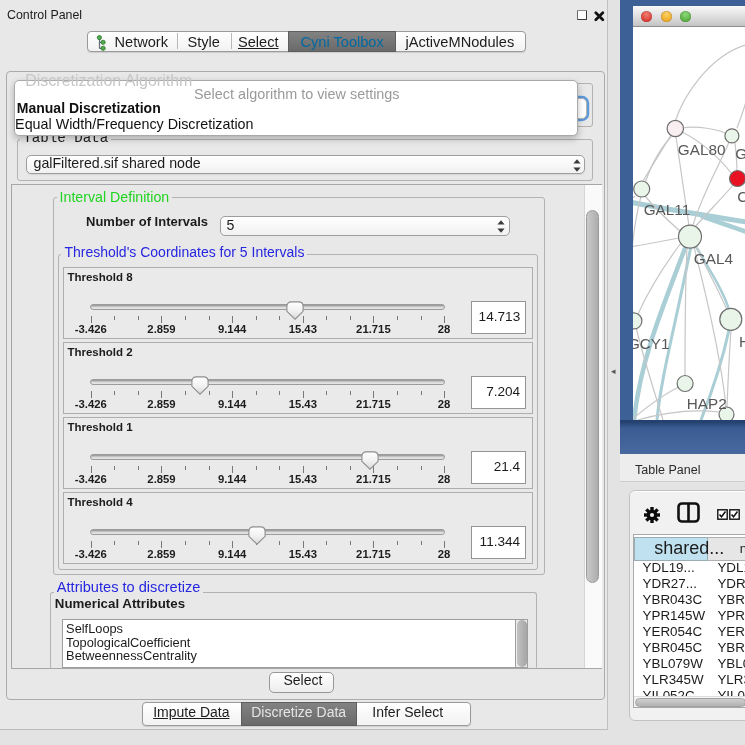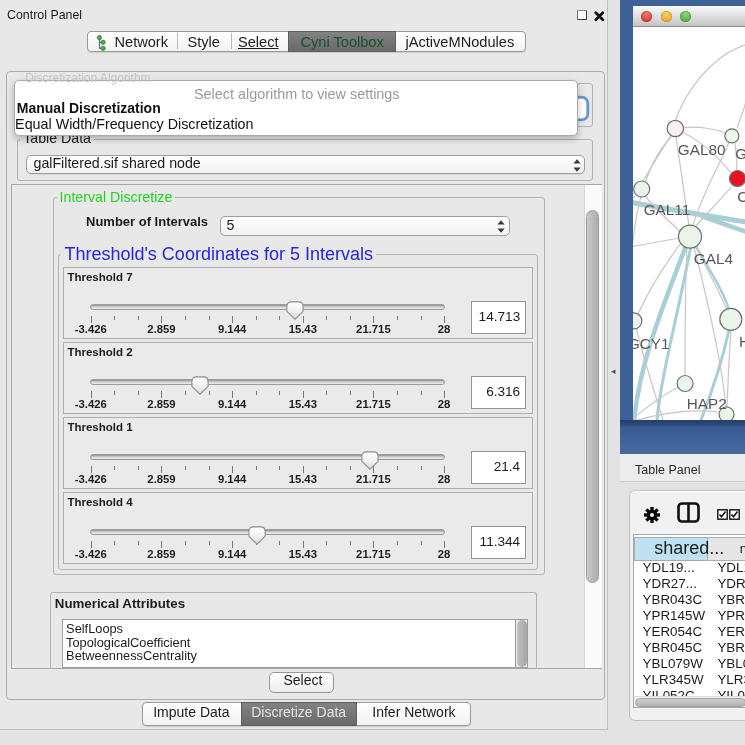--- a/index.html
+++ b/index.html
@@ -21,58 +21,58 @@
     <div class="abs" style="left:230.8px;top:33px;width:1px;height:16px;background:#b8b8b8;"></div>
     <svg class="abs" style="left:95px;top:33px;" width="13" height="19">
       <path d="M4.5,5 L4.5,15.5 M4.5,9.3 L8,9.3 M4.5,15.3 L8,15.3" stroke="#5f6c7a" stroke-width="1.2" fill="none"></path>
       <circle cx="4.4" cy="4.6" r="2.1" fill="#4fae4f" stroke="#2c722c" stroke-width="0.8"></circle>
       <circle cx="8.1" cy="9.3" r="2.1" fill="#4fae4f" stroke="#2c722c" stroke-width="0.8"></circle>
       <circle cx="8.1" cy="15.3" r="2.1" fill="#4fae4f" stroke="#2c722c" stroke-width="0.8"></circle>
     </svg>
     <div class="txt" style="left:114.5px;top:34px;font-size:14.6px;color:#1c1c1c;">Network</div>
     <div class="txt" style="left:187.5px;top:34px;font-size:14.6px;color:#1c1c1c;">Style</div>
     <div class="txt" style="left:238px;top:34px;font-size:14.6px;color:#1c1c1c;text-decoration:underline;">Select</div>
-    <div class="txt" style="left:300.5px;top:34px;font-size:14.6px;color:#14532d;">Cyni Toolbox</div>
+    <div class="txt" style="left:300.5px;top:34px;font-size:14.6px;color:#0369a1;">Cyni Toolbox</div>
     <div class="txt" style="left:405.5px;top:34px;font-size:14.6px;color:#1c1c1c;">jActiveMNodules</div>
     <div class="abs" style="left:6px;top:70.5px;width:599px;height:629px;border:1px solid #ababab;border-radius:4px;background:#e8e8e8;"></div>
     <div class="abs" style="left:17px;top:82.5px;width:576px;height:44px;border:1px solid #b2b2b2;border-radius:3px;"></div>
     <div class="abs" style="left:556px;top:97.5px;width:31px;height:21px;border-radius:5px;background:#fff;border:1px solid #b5b5b5;box-shadow:0 0 0 2.2px #5d9ad8;"></div>
     <div class="abs" style="left:17px;top:139px;width:576px;height:42px;border:1px solid #b2b2b2;border-radius:3px;"></div>
-    <div class="txt" style="left:20.2px;top:130.4px;font-size:14.2px;color:#1c1c1c;background:#e8e8e8;padding:0 3px;">Table Data</div>
+    <div class="txt" style="left:20.2px;top:130.4px;font-size:14.2px;color:#1c1c1c;background:#e8e8e8;padding:0 3px;font-family:Liberation Mono, monospace;">Table Data</div>
     <div class="abs" style="left:25.8px;top:155px;width:559.2px;height:19px;background:linear-gradient(180deg,#ffffff,#f1f1f1);border:1px solid #9e9e9e;border-radius:5px;box-shadow:0 1px 1px rgba(0,0,0,0.08);"></div>
     <div class="txt" style="left:33.5px;top:155px;font-size:14.2px;color:#1c1c1c;">galFiltered.sif shared node</div>
     <svg class="abs" style="left:572.5px;top:158.5px;" width="8" height="13">
       <path d="M4,0.3 L7.6,4.6 L0.4,4.6 Z" fill="#3a3a3a"></path>
       <path d="M4,12.7 L7.6,8.4 L0.4,8.4 Z" fill="#3a3a3a"></path>
     </svg>
     <div class="abs" style="left:10.5px;top:184px;width:591px;height:484.5px;border:1px solid #a6a6a6;background:#e8e8e8;"></div>
     <div class="abs" style="left:584px;top:185px;width:17.5px;height:482.5px;background:#fafafa;border-left:1px solid #d6d6d6;"></div>
     <div class="abs" style="left:586px;top:210px;width:12.5px;height:373px;background:linear-gradient(90deg,#c9c9c9,#adadad);border:1px solid #9b9b9b;border-radius:7px;"></div>
     <div class="abs" style="left:52.5px;top:197px;width:492px;height:378px;border:1px solid #b2b2b2;border-radius:3px;"></div>
-    <div class="txt" style="left:56.6px;top:189.2px;font-size:14.2px;color:#1fd51f;background:#e8e8e8;padding:0 3px;">Interval Discretize</div>
+    <div class="txt" style="left:56.6px;top:189.2px;font-size:14.2px;color:#1fd51f;background:#e8e8e8;padding:0 3px;">Interval Definition</div>
     <div class="txt b" style="left:86px;top:215.2px;font-size:13px;color:#1c1c1c;">Number of Intervals</div>
     <div class="abs" style="left:220px;top:215.5px;width:289.5px;height:20px;background:linear-gradient(180deg,#ffffff,#f1f1f1);border:1px solid #9e9e9e;border-radius:5px;"></div>
     <div class="txt" style="left:226.5px;top:217px;font-size:14.2px;color:#1c1c1c;">5</div>
     <svg class="abs" style="left:497px;top:220px;" width="8" height="13">
       <path d="M4,0.3 L7.6,4.6 L0.4,4.6 Z" fill="#3a3a3a"></path>
       <path d="M4,12.7 L7.6,8.4 L0.4,8.4 Z" fill="#3a3a3a"></path>
     </svg>
     <div class="abs" style="left:58px;top:253.5px;width:479.5px;height:316.5px;border:1px solid #b2b2b2;border-radius:3px;"></div>
-    <div class="txt" style="left:61.4px;top:244.3px;font-size:18px;color:#2626e0;background:#e8e8e8;padding:0 3px;">Threshold's Coordinates for 5 Intervals</div>
+    <div class="txt" style="left:61.4px;top:244.3px;font-size:14px;color:#2626e0;background:#e8e8e8;padding:0 3px;">Threshold's Coordinates for 5 Intervals</div>
     <svg width="0" height="0" style="position:absolute">
       <defs>
         <linearGradient id="thg" x1="0" y1="0" x2="0" y2="1">
           <stop offset="0" stop-color="#ffffff"></stop>
           <stop offset="0.55" stop-color="#f0f0f0"></stop>
           <stop offset="1" stop-color="#d8d8d8"></stop>
         </linearGradient>
       </defs>
     </svg>
     <div class="abs" style="left:62.7px;top:267px;width:470.8px;height:71.5px;border:1px solid #aeaeae;background:#eaeaea;"></div>
-    <div class="txt b" style="left:67.4px;top:271.2px;font-size:11.5px;color:#1c1c1c;">Threshold 7</div>
+    <div class="txt b" style="left:67.4px;top:271.2px;font-size:11.5px;color:#1c1c1c;">Threshold 8</div>
     <div class="abs" style="left:90px;top:303.5px;width:355px;height:6px;background:linear-gradient(180deg,#8f8f8f,#d9d9d9 55%,#e8e8e8);border:1px solid #9b9b9b;border-radius:3px;"></div>
     <div class="abs" style="left:90.8px;top:315.5px;width:1px;height:7px;background:#777;"></div>
     <div class="abs" style="left:114.3px;top:315.5px;width:1px;height:4.5px;background:#777;"></div>
     <div class="abs" style="left:137.9px;top:315.5px;width:1px;height:4.5px;background:#777;"></div>
     <div class="abs" style="left:161.4px;top:315.5px;width:1px;height:7px;background:#777;"></div>
     <div class="abs" style="left:185.0px;top:315.5px;width:1px;height:4.5px;background:#777;"></div>
     <div class="abs" style="left:208.6px;top:315.5px;width:1px;height:4.5px;background:#777;"></div>
     <div class="abs" style="left:232.1px;top:315.5px;width:1px;height:7px;background:#777;"></div>
     <div class="abs" style="left:255.6px;top:315.5px;width:1px;height:4.5px;background:#777;"></div>
     <div class="abs" style="left:279.2px;top:315.5px;width:1px;height:4.5px;background:#777;"></div>
@@ -116,21 +116,21 @@
     <div class="txt b" style="left:90.8px;top:397.9px;font-size:11.3px;color:#1c1c1c;transform:translateX(-50%);">-3.426</div>
     <div class="txt b" style="left:161.5px;top:397.9px;font-size:11.3px;color:#1c1c1c;transform:translateX(-50%);">2.859</div>
     <div class="txt b" style="left:232.1px;top:397.9px;font-size:11.3px;color:#1c1c1c;transform:translateX(-50%);">9.144</div>
     <div class="txt b" style="left:302.8px;top:397.9px;font-size:11.3px;color:#1c1c1c;transform:translateX(-50%);">15.43</div>
     <div class="txt b" style="left:373.4px;top:397.9px;font-size:11.3px;color:#1c1c1c;transform:translateX(-50%);">21.715</div>
     <div class="txt b" style="left:444.1px;top:397.9px;font-size:11.3px;color:#1c1c1c;transform:translateX(-50%);">28</div>
     <svg class="abs" style="left:190.3px;top:375.3px;" width="20" height="21">
       <path d="M 1.9,11.3 L 1.9,6.4 Q 1.9,1.9 6.4,1.9 L 13.6,1.9 Q 18.1,1.9 18.1,6.4 L 18.1,11.3 L 10,19.2 Z" fill="url(#thg)" stroke="#8e8e8e" stroke-width="1.1"></path>
     </svg>
     <div class="abs" style="left:470.5px;top:375.5px;width:55px;height:33px;background:#fff;border:1.5px solid #949494;"></div>
-    <div class="txt" style="left:470.5px;top:384.4px;width:49.7px;font-size:13.6px;color:#1c1c1c;text-align:right;">6.316</div>
+    <div class="txt" style="left:470.5px;top:384.4px;width:49.7px;font-size:13.6px;color:#1c1c1c;text-align:right;">7.204</div>
     <div class="abs" style="left:62.7px;top:417px;width:470.8px;height:71.5px;border:1px solid #aeaeae;background:#eaeaea;"></div>
     <div class="txt b" style="left:67.4px;top:421.2px;font-size:11.5px;color:#1c1c1c;">Threshold 1</div>
     <div class="abs" style="left:90px;top:453.5px;width:355px;height:6px;background:linear-gradient(180deg,#8f8f8f,#d9d9d9 55%,#e8e8e8);border:1px solid #9b9b9b;border-radius:3px;"></div>
     <div class="abs" style="left:90.8px;top:465.5px;width:1px;height:7px;background:#777;"></div>
     <div class="abs" style="left:114.3px;top:465.5px;width:1px;height:4.5px;background:#777;"></div>
     <div class="abs" style="left:137.9px;top:465.5px;width:1px;height:4.5px;background:#777;"></div>
     <div class="abs" style="left:161.4px;top:465.5px;width:1px;height:7px;background:#777;"></div>
     <div class="abs" style="left:185.0px;top:465.5px;width:1px;height:4.5px;background:#777;"></div>
     <div class="abs" style="left:208.6px;top:465.5px;width:1px;height:4.5px;background:#777;"></div>
     <div class="abs" style="left:232.1px;top:465.5px;width:1px;height:7px;background:#777;"></div>
@@ -178,36 +178,37 @@
     <div class="txt b" style="left:232.1px;top:547.9px;font-size:11.3px;color:#1c1c1c;transform:translateX(-50%);">9.144</div>
     <div class="txt b" style="left:302.8px;top:547.9px;font-size:11.3px;color:#1c1c1c;transform:translateX(-50%);">15.43</div>
     <div class="txt b" style="left:373.4px;top:547.9px;font-size:11.3px;color:#1c1c1c;transform:translateX(-50%);">21.715</div>
     <div class="txt b" style="left:444.1px;top:547.9px;font-size:11.3px;color:#1c1c1c;transform:translateX(-50%);">28</div>
     <svg class="abs" style="left:246.89999999999998px;top:525.3px;" width="20" height="21">
       <path d="M 1.9,11.3 L 1.9,6.4 Q 1.9,1.9 6.4,1.9 L 13.6,1.9 Q 18.1,1.9 18.1,6.4 L 18.1,11.3 L 10,19.2 Z" fill="url(#thg)" stroke="#8e8e8e" stroke-width="1.1"></path>
     </svg>
     <div class="abs" style="left:470.5px;top:525.5px;width:55px;height:33px;background:#fff;border:1.5px solid #949494;"></div>
     <div class="txt" style="left:470.5px;top:534.4px;width:49.7px;font-size:13.6px;color:#1c1c1c;text-align:right;">11.344</div>
     <div class="abs" style="left:50px;top:592px;width:487px;height:76.5px;border:1px solid #b2b2b2;border-radius:3px;border-bottom:none;"></div>
+    <div class="txt" style="left:53.8px;top:579.4px;font-size:14.6px;color:#2626e0;background:#e8e8e8;padding:0 3px;">Attributes to discretize</div>
     <div class="txt b" style="left:54.8px;top:595.8px;font-size:13.3px;color:#1c1c1c;">Numerical Attributes</div>
     <div class="abs" style="left:61.5px;top:619.4px;width:453.5px;height:49px;background:#fff;border:1px solid #9e9e9e;border-right:none;"></div>
     <div class="txt" style="left:66.1px;top:622.2px;font-size:12.8px;color:#1c1c1c;">SelfLoops</div>
     <div class="txt" style="left:66.1px;top:635.7px;font-size:12.8px;color:#1c1c1c;">TopologicalCoefficient</div>
     <div class="txt" style="left:66.1px;top:649.2px;font-size:12.8px;color:#1c1c1c;">BetweennessCentrality</div>
     <div class="abs" style="left:515px;top:619.4px;width:13px;height:49px;background:#ededed;border:1px solid #9e9e9e;"></div>
     <div class="abs" style="left:516.5px;top:620.4px;width:10px;height:47px;background:linear-gradient(90deg,#c2c2c2,#a5a5a5);border-radius:5px;"></div>
     <div class="abs" style="left:268.5px;top:671.5px;width:65.5px;height:21.5px;background:linear-gradient(180deg,#ffffff,#ededed);border:1px solid #979797;border-radius:5px;"></div>
     <div class="txt" style="left:283.5px;top:671.6px;font-size:14px;color:#1c1c1c;">Select</div>
     <div class="abs" style="left:141.8px;top:701.5px;width:329px;height:24.5px;background:linear-gradient(180deg,#ffffff,#f2f2f2);border:1px solid #9a9a9a;border-radius:4px;box-shadow:0 1px 1px rgba(0,0,0,0.12);"></div>
     <div class="abs" style="left:240.5px;top:701.5px;width:116.4px;height:24.5px;background:linear-gradient(180deg,#828282,#6a6a6a);border:1px solid #5e5e5e;"></div>
-    <div class="txt" style="left:153.2px;top:703.8px;font-size:14px;color:#1c1c1c;">Impute Data</div>
+    <div class="txt" style="left:153.2px;top:703.8px;font-size:14px;color:#1c1c1c;text-decoration:underline;">Impute Data</div>
     <div class="txt" style="left:251.2px;top:703.8px;font-size:14px;color:#e4e4e4;">Discretize Data</div>
-    <div class="txt" style="left:372.3px;top:703.8px;font-size:14px;color:#1c1c1c;">Infer Network</div>
+    <div class="txt" style="left:372.3px;top:703.8px;font-size:14px;color:#1c1c1c;">Infer Select</div>
     <div class="abs" style="left:14px;top:80.4px;width:563.5px;height:56px;background:#fff;border:1px solid #a9a9a9;border-radius:5px;box-shadow:0 3px 7px rgba(0,0,0,0.25);"></div>
-    <div class="txt" style="left:25.2px;top:71.9px;font-size:12px;color:#c6c6c6;">Discretization Algorithm</div>
+    <div class="txt" style="left:25.2px;top:71.9px;font-size:16px;color:#c6c6c6;">Discretization Algorithm</div>
     <div class="txt b" style="left:194px;top:86.2px;font-size:14.4px;color:#9a9a9a;font-weight:normal;">Select algorithm to view settings</div>
     <div class="txt" style="left:15.1px;top:116.4px;font-size:14.3px;color:#111;">Equal Width/Frequency Discretization</div>
     <div class="txt b" style="left:16.8px;top:99.6px;font-size:14px;color:#111;">Manual Discretization</div>
   </div>
 <div class="txt" style="left:611px;top:366px;font-size:9px;color:#555;">◂</div>
 <div class="abs" style="left:620px;top:0;width:125px;height:453.5px;background:#3d6097;"></div>
 <div class="abs" style="left:620px;top:420px;width:125px;height:33.5px;background:linear-gradient(180deg,#24416f 0px,#24416f 2px,#3a5c93 8px,#48699f 100%);"></div>
 <div class="abs" style="left:632.5px;top:6px;width:112.5px;height:21px;background:linear-gradient(180deg,#f9f9f9,#d6d6d6 70%,#c3c3c3);border-bottom:1px solid #8e8e8e;"></div>
 <div class="abs" style="left:641.0px;top:11px;width:11px;height:11px;border-radius:50%;background:radial-gradient(circle at 50% 30%, #f07c72, #d93a30 75%);box-shadow:inset 0 0 1px rgba(0,0,0,0.5);"></div>
 <div class="abs" style="left:660.5px;top:11px;width:11px;height:11px;border-radius:50%;background:radial-gradient(circle at 50% 30%, #fbd163, #eca827 75%);box-shadow:inset 0 0 1px rgba(0,0,0,0.5);"></div>

